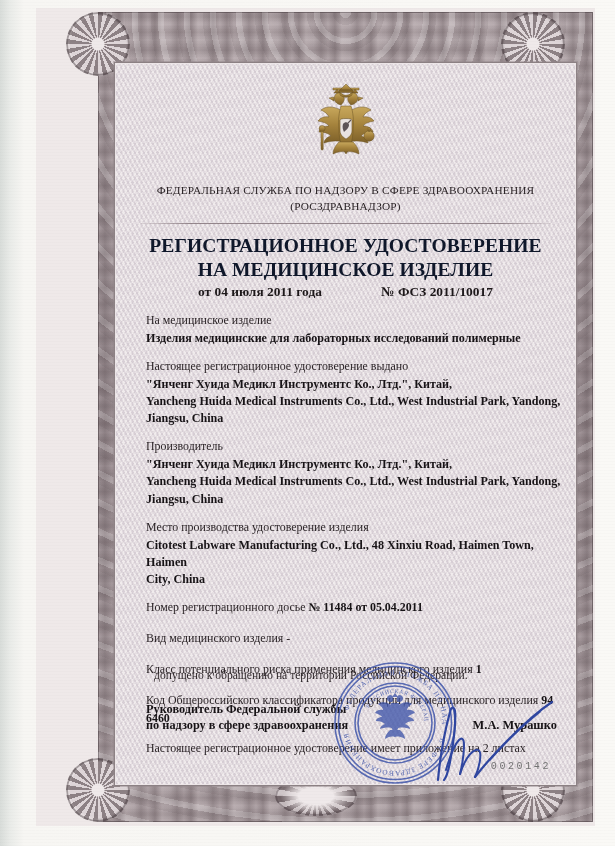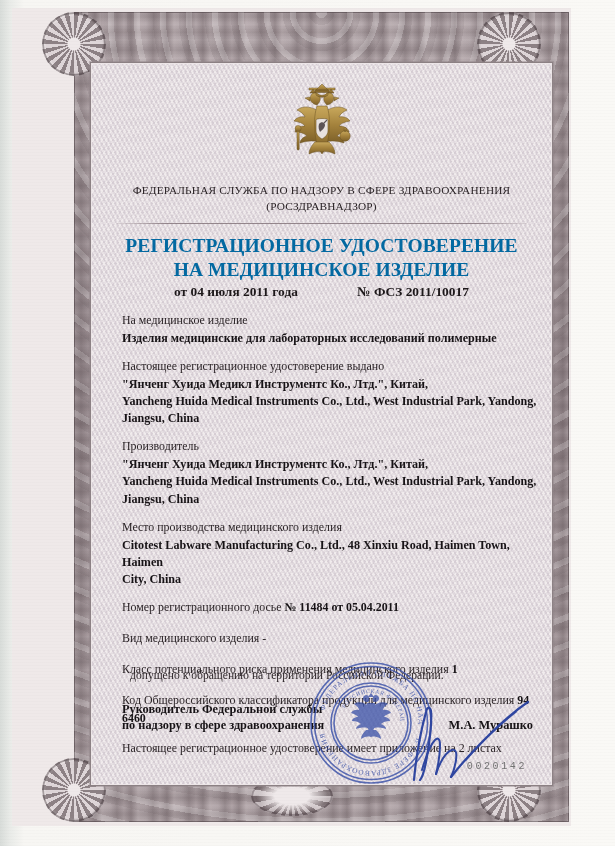--- a/index.html
+++ b/index.html
@@ -27,21 +27,21 @@
     content:"";
     position:absolute; inset:0;
     background:
       repeating-linear-gradient(0deg, rgba(0,0,0,.012) 0 1px, rgba(0,0,0,0) 1px 3px);
     pointer-events:none;
   }
 
   
   .certificate {
     position: absolute;
-    left: 12px;
+    left: 36px;
     top: 8px;
     width: 559px;
     height: 818px;
     background: #efe9e9;
   }
 
   
   .border-frame {
     position: absolute;
     left: 62px; top: 4px;
@@ -180,21 +180,21 @@
 
   
   .title {
     position: absolute;
     left: 0; right: 0;
     top: 172px;
     text-align: center;
     font-weight: bold;
     font-size: 19.5px;
     letter-spacing: .1px;
-    color: #0369a1;
+    color: #0f172a;
     line-height: 1.24;
   }
   .title-meta {
     position: absolute;
     left: 0; right: 0;
     top: 222px;
     text-align: center;
     font-weight: bold;
     font-size: 13.4px;
     color: #1d181a;
@@ -399,21 +399,21 @@
           </div>
 
           <div class="field">
             <div class="field-label">Производитель</div>
             <div class="field-value">"Янченг Хуида Медикл Инструментс Ко., Лтд.", Китай,</div>
             <div class="field-value">Yancheng Huida Medical Instruments Co., Ltd., West Industrial Park, Yandong,</div>
             <div class="field-value">Jiangsu, China</div>
           </div>
 
           <div class="field">
-            <div class="field-label">Место производства медицинского изделия</div>
+            <div class="field-label">Место производства удостоверение изделия</div>
             <div class="field-value">Citotest Labware Manufacturing Co., Ltd., 48 Xinxiu Road, Haimen Town, Haimen</div>
             <div class="field-value">City, China</div>
           </div>
 
           <div class="field-inline">
             <span>Номер регистрационного досье</span>
             <b>№ 11484 от 05.04.2011</b>
           </div>
 
           <div class="field-inline">

